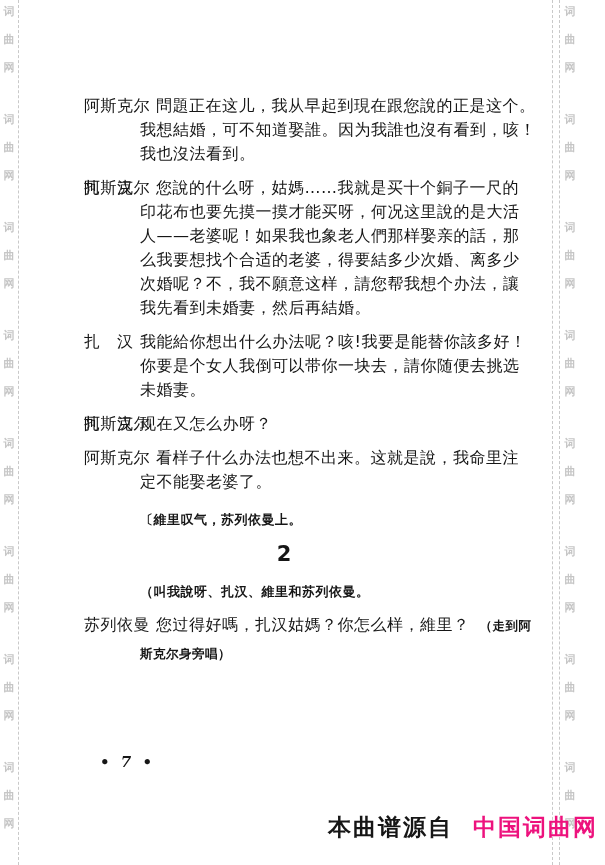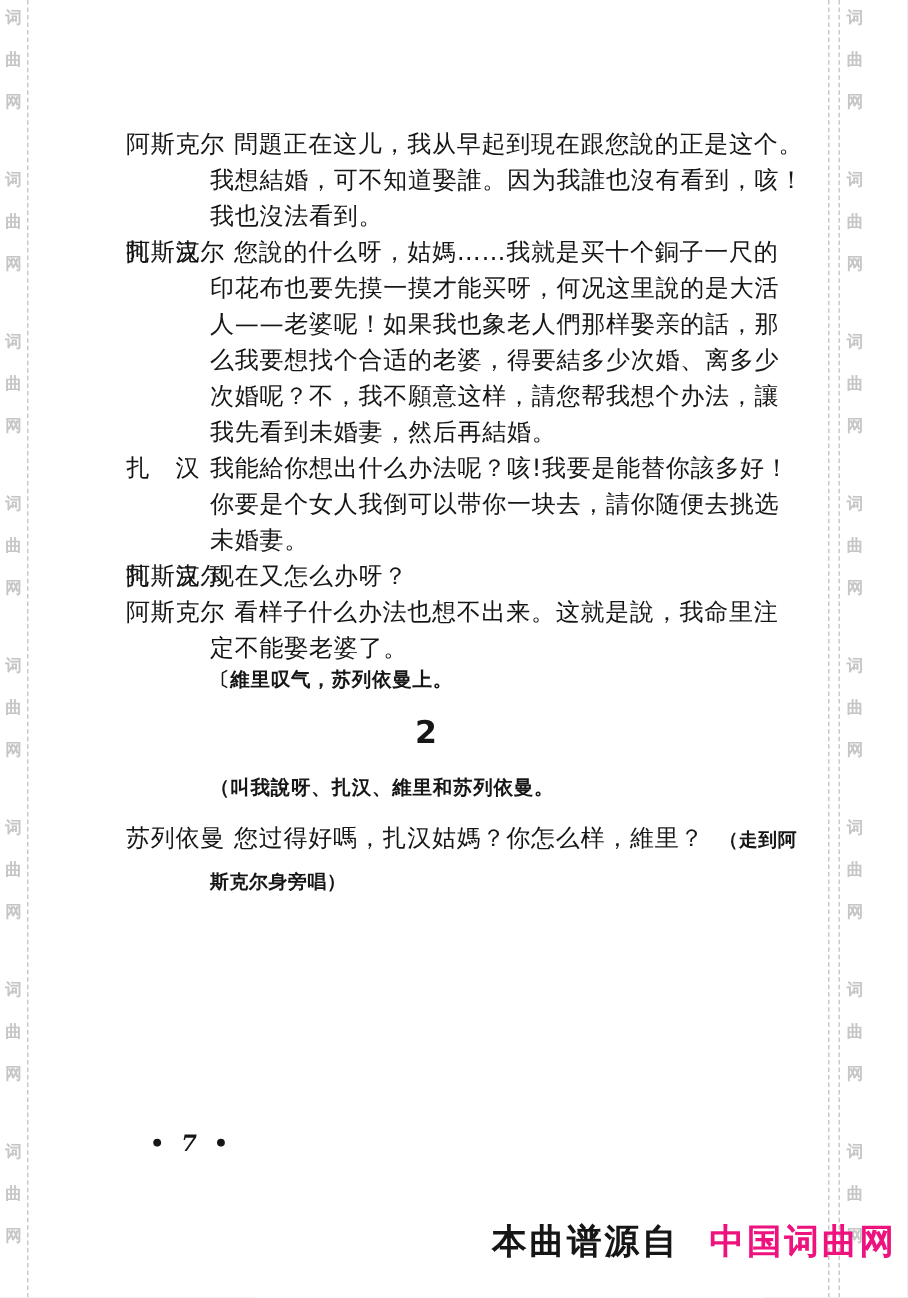--- a/index.html
+++ b/index.html
@@ -16,27 +16,27 @@
     position:absolute;left:0;width:14px;text-align:center;
     font-size:11px;line-height:11px;color:#c6c6c6;font-weight:bold;
   }
   .dash{position:absolute;top:0;bottom:0;width:0;border-left:1px dashed #c9c9c9;z-index:1;}
   .dash-l1{left:18px;}
   .dash-r1{left:552px;}
   .dash-r2{left:559px;}
   
   .content{position:absolute;left:0;top:84px;width:605px;z-index:2;}
   .opening{padding-left:140px;font-size:16px;line-height:24px;letter-spacing:0.5px;}
-  .speech{position:relative;padding-left:140px;font-size:16px;line-height:24px;}
+  .speech{position:relative;padding-left:140px;font-size:16px;line-height:24px;margin-top:10px;}
   .speaker{position:absolute;left:84px;top:0;letter-spacing:0.5px;white-space:pre;}
   .lines{white-space:pre-line;letter-spacing:0.5px;}
   .indent{text-indent:16px;}
   .small{font-size:12.5px;font-weight:bold;}
   .paren-gap{margin-left:10px;}
-  .stage{padding-left:140px;font-size:13px;font-weight:bold;letter-spacing:0.5px;line-height:20px;margin-top:0;}
+  .stage{padding-left:140px;font-size:13px;font-weight:bold;letter-spacing:0.5px;line-height:20px;margin-top:16px;}
   .stage-2{margin-top:16px;}
   .section-num{margin-left:84px;width:400px;text-align:center;font-size:21px;font-weight:bold;margin-top:12px;line-height:24px;}
   .suleiman-block{margin-top:9px;line-height:27px;}
   
   .pagenum{
     position:absolute;top:753px;left:100px;z-index:2;
     font-family:"DejaVu Serif","Liberation Serif",serif;
     font-style:italic;font-weight:bold;font-size:15px;letter-spacing:3px;
   }
   

